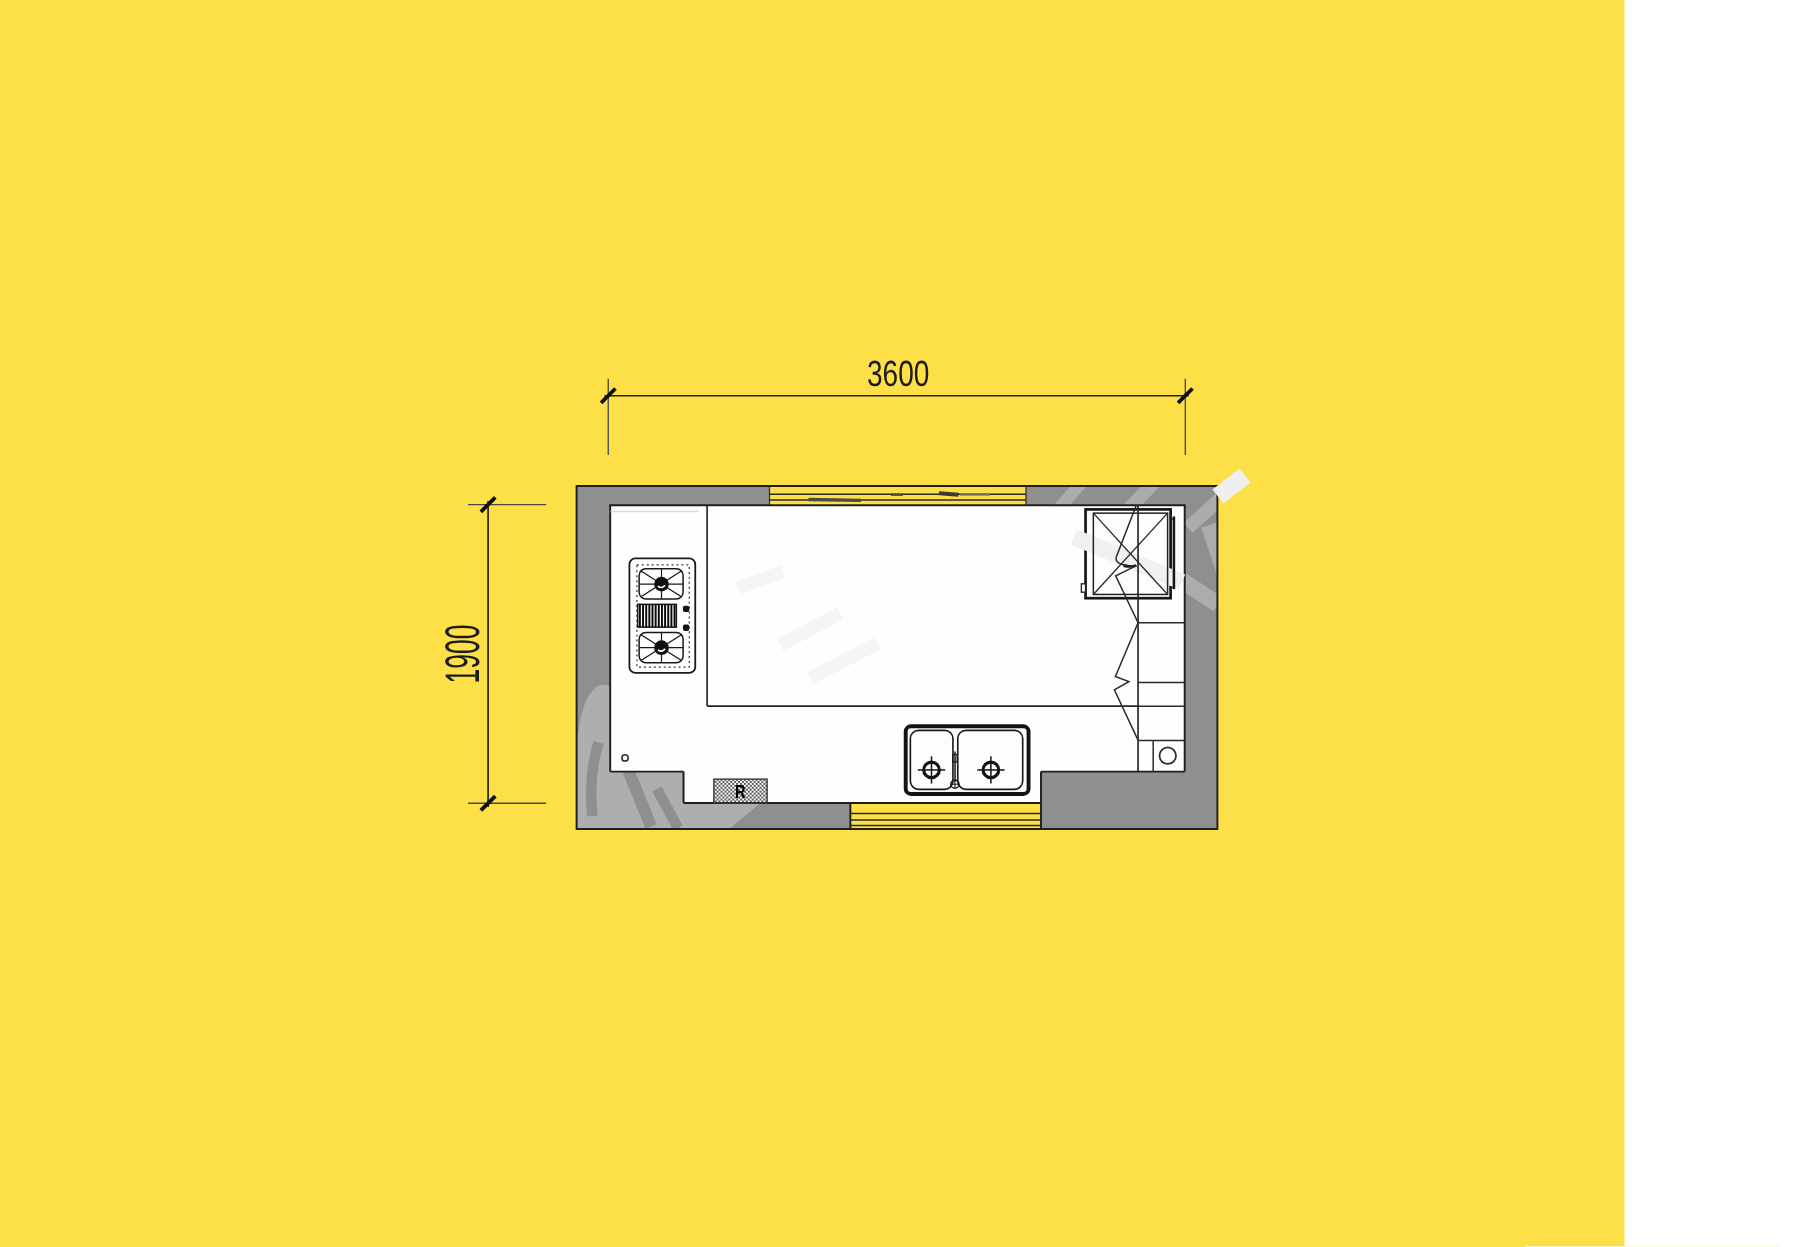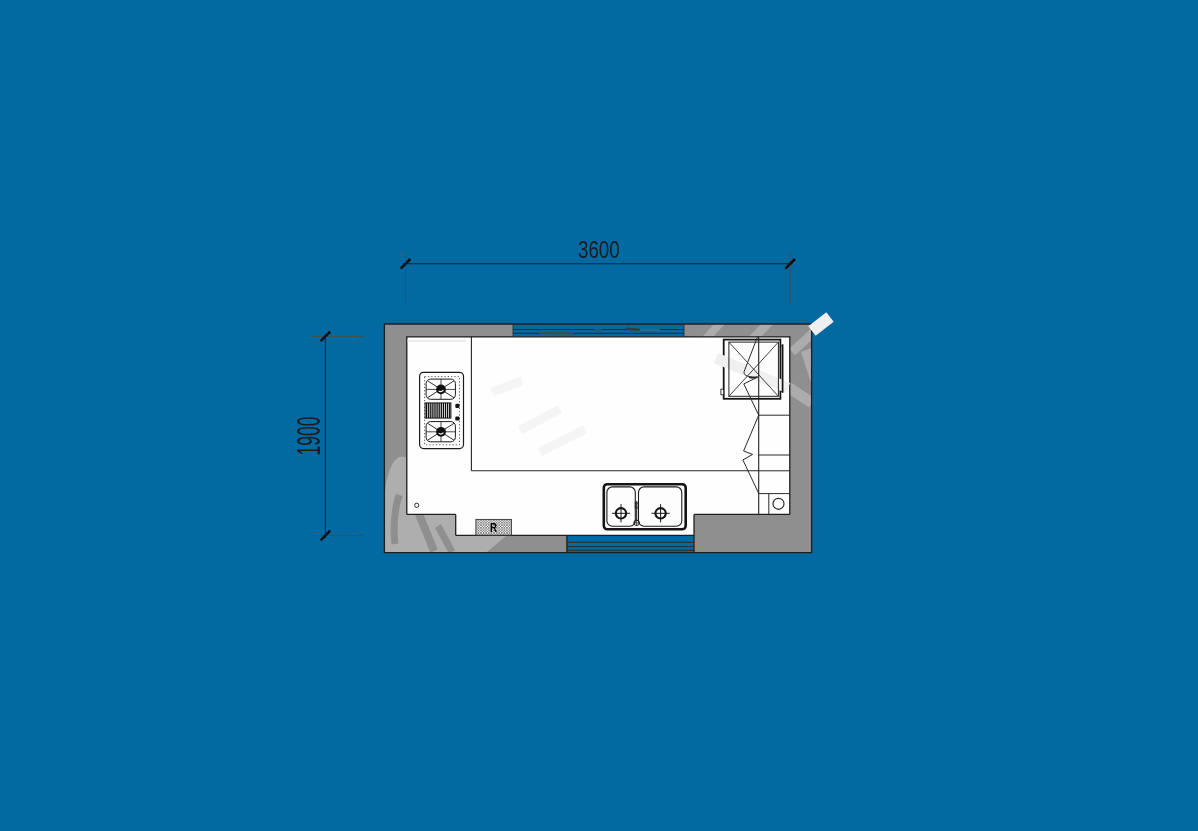--- a/index.html
+++ b/index.html
@@ -1,16 +1,16 @@
 <!DOCTYPE html>
 <html><head>
 <meta charset="utf-8">
 <style>
   html,body{margin:0;padding:0;background:#ffffff;}
-  .page{width:1198px;height:831px;position:relative;overflow:hidden;background:#0369a1;
+  .page{width:1083px;height:831px;position:relative;overflow:hidden;background:#fde047;
         font-family:"Liberation Sans", sans-serif;}
   svg{position:absolute;left:0;top:0;}
 </style>
 </head>
 <body>
 <div class="page">
 <svg width="1198" height="831" viewBox="0 0 1198 831">
 <defs>
 <pattern id="hatch" width="2.6" height="2.6" patternUnits="userSpaceOnUse">
   <path d="M0,2.6 L2.6,0 M0,0 L2.6,2.6" stroke="#4a4a4a" stroke-width="0.6" fill="none"></path>

